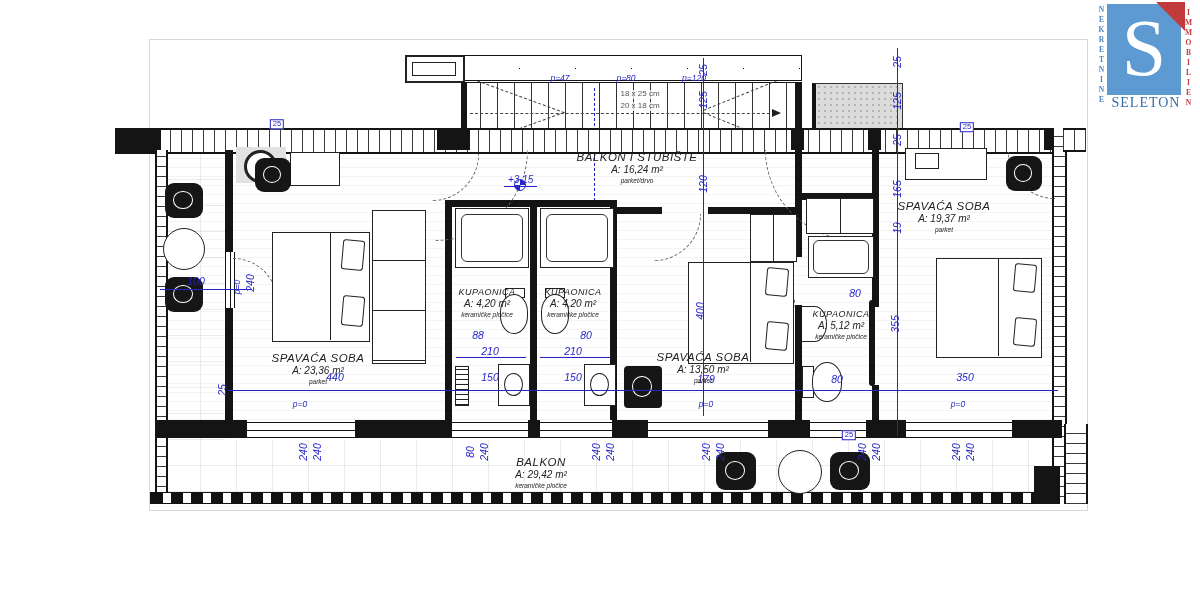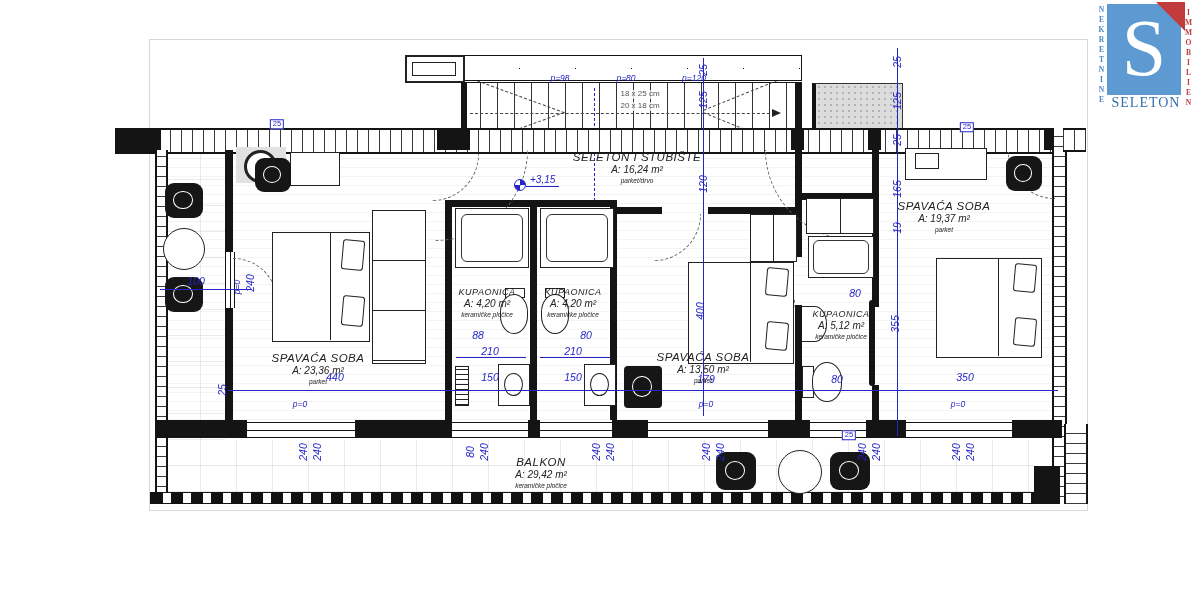--- a/index.html
+++ b/index.html
@@ -210,21 +210,21 @@
   <div class="dark" style="left:165px;top:277px;width:38px;height:35px;"></div>
 
   <div class="blueline-h" style="left:228px;top:390px;width:830px;"></div>
   <div class="blueline-v" style="left:703px;top:58px;height:358px;"></div>
   <div class="blueline-v" style="left:897px;top:48px;height:388px;"></div>
   <div class="blueline-h" style="left:160px;top:289px;width:92px;"></div>
   <div class="blueline-h" style="left:456px;top:357px;width:70px;"></div>
   <div class="blueline-h" style="left:540px;top:357px;width:70px;"></div>
 
   <div class="lvl" style="left:514px;top:179px;"></div>
-  <div class="lvl-text" style="left:526px;top:174px;">+3,15</div>
+  <div class="lvl-text" style="left:504px;top:174px;">+3,15</div>
 
   <div id="dims-layer" class="abs" style="left:0;top:0;width:1200px;height:616px;pointer-events:none;">
       <span class="dim" style="left: 335px; top: 377px; font-style: italic;">440</span>
       <span class="dim" style="left: 490px; top: 377px;">150</span>
       <span class="dim" style="left: 573px; top: 377px;">150</span>
       <span class="dim" style="left: 706px; top: 379px;">179</span>
       <span class="dim" style="left: 837px; top: 379px;">80</span>
       <span class="dim" style="left: 965px; top: 377px;">350</span>
       <span class="dim" style="left: 478px; top: 335px;">88</span>
       <span class="dim" style="left: 490px; top: 351px;">210</span>
@@ -253,30 +253,30 @@
       <span class="dim" style="left: 720px; top: 452px; transform: translate(-50%, -50%) rotate(-90deg);">240</span>
       <span class="dim" style="left: 862px; top: 452px; transform: translate(-50%, -50%) rotate(-90deg);">240</span>
       <span class="dim" style="left: 876px; top: 452px; transform: translate(-50%, -50%) rotate(-90deg);">240</span>
       <span class="dim" style="left: 956px; top: 452px; transform: translate(-50%, -50%) rotate(-90deg);">240</span>
       <span class="dim" style="left: 970px; top: 452px; transform: translate(-50%, -50%) rotate(-90deg);">240</span>
       <span class="dim" style="left: 250px; top: 283px; transform: translate(-50%, -50%) rotate(-90deg);">240</span>
       <span class="dim label" style="left: 237px; top: 287px; transform: translate(-50%, -50%) rotate(-90deg);">p=0</span>
       <span class="dim label" style="left: 300px; top: 404px;">p=0</span>
       <span class="dim label" style="left: 706px; top: 404px;">p=0</span>
       <span class="dim label" style="left: 958px; top: 404px;">p=0</span>
-      <span class="dim label" style="left: 560px; top: 78px;">p=98</span>
+      <span class="dim label" style="left: 560px; top: 78px;">p=47</span>
       <span class="dim label" style="left: 626px; top: 78px;">p=80</span>
       <span class="dim label" style="left: 694px; top: 78px;">p=120</span>
       <span class="dim boxed" style="left: 277px; top: 124px;">25</span>
       <span class="dim boxed" style="left: 967px; top: 127px;">25</span>
       <span class="dim boxed" style="left: 849px; top: 435px;">25</span>
     </div>
 
   <div class="room-label" style="left:637px;top:150px;">
-    <div class="room-name">SELETON I STUBIŠTE</div>
+    <div class="room-name">BALKON I STUBIŠTE</div>
     <div class="room-area">A: 16,24 m²</div>
     <div class="room-floor">parket/drvo</div>
   </div>
   <div class="room-label" style="left:318px;top:351px;">
     <div class="room-name">SPAVAĆA SOBA</div>
     <div class="room-area">A: 23,36 m²</div>
     <div class="room-floor">parket</div>
   </div>
   <div class="room-label small" style="left:487px;top:287px;">
     <div class="room-name">KUPAONICA</div>

